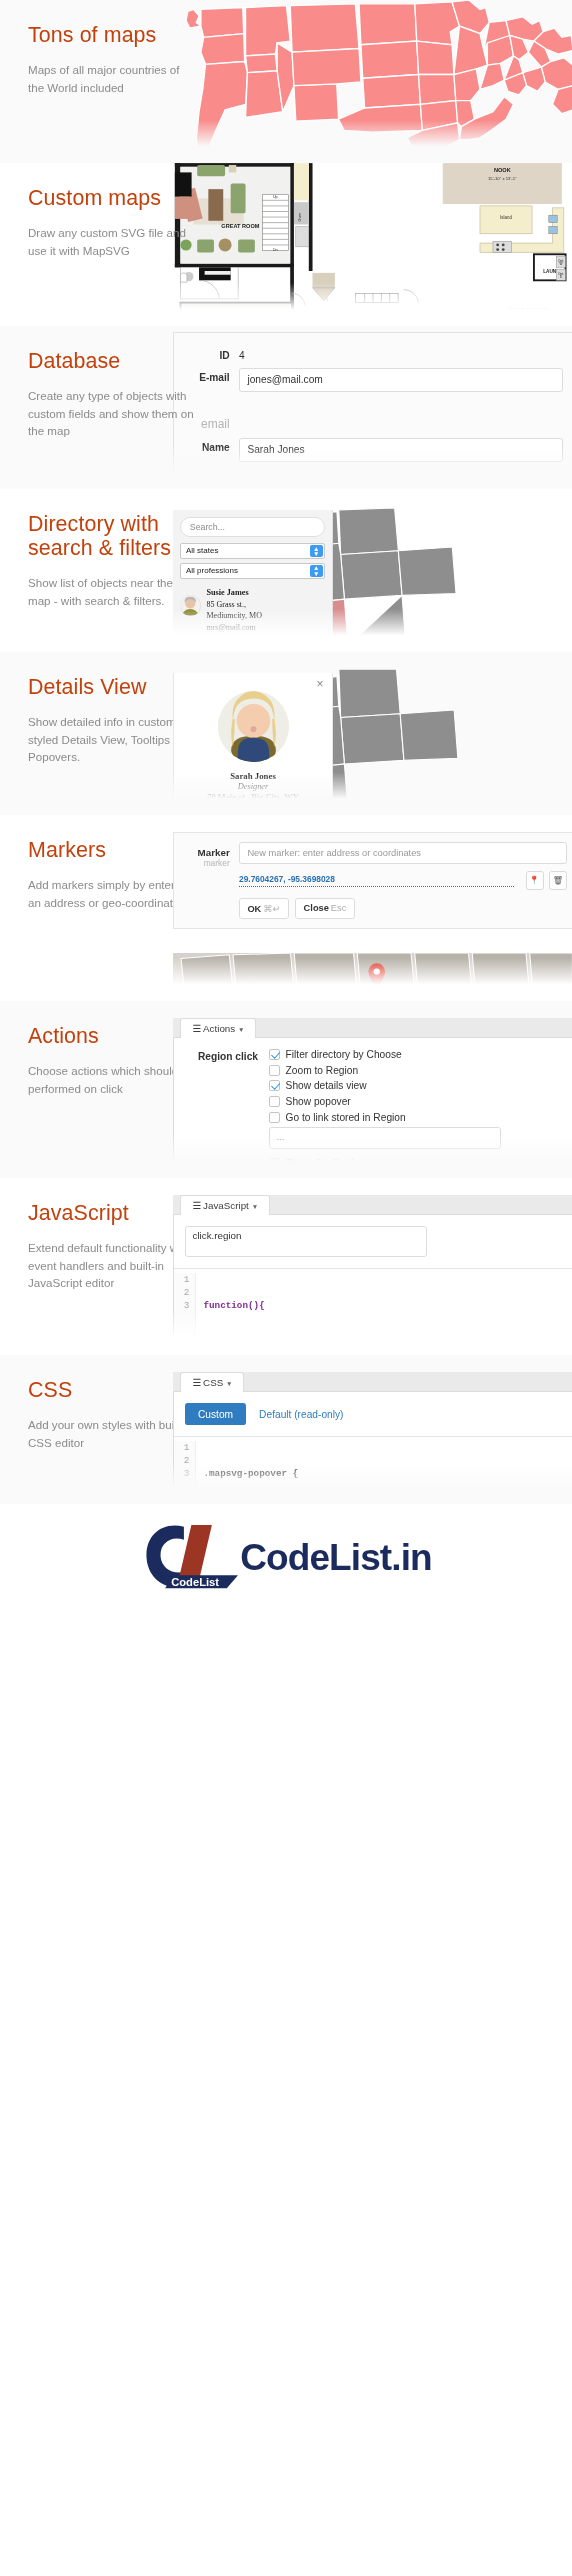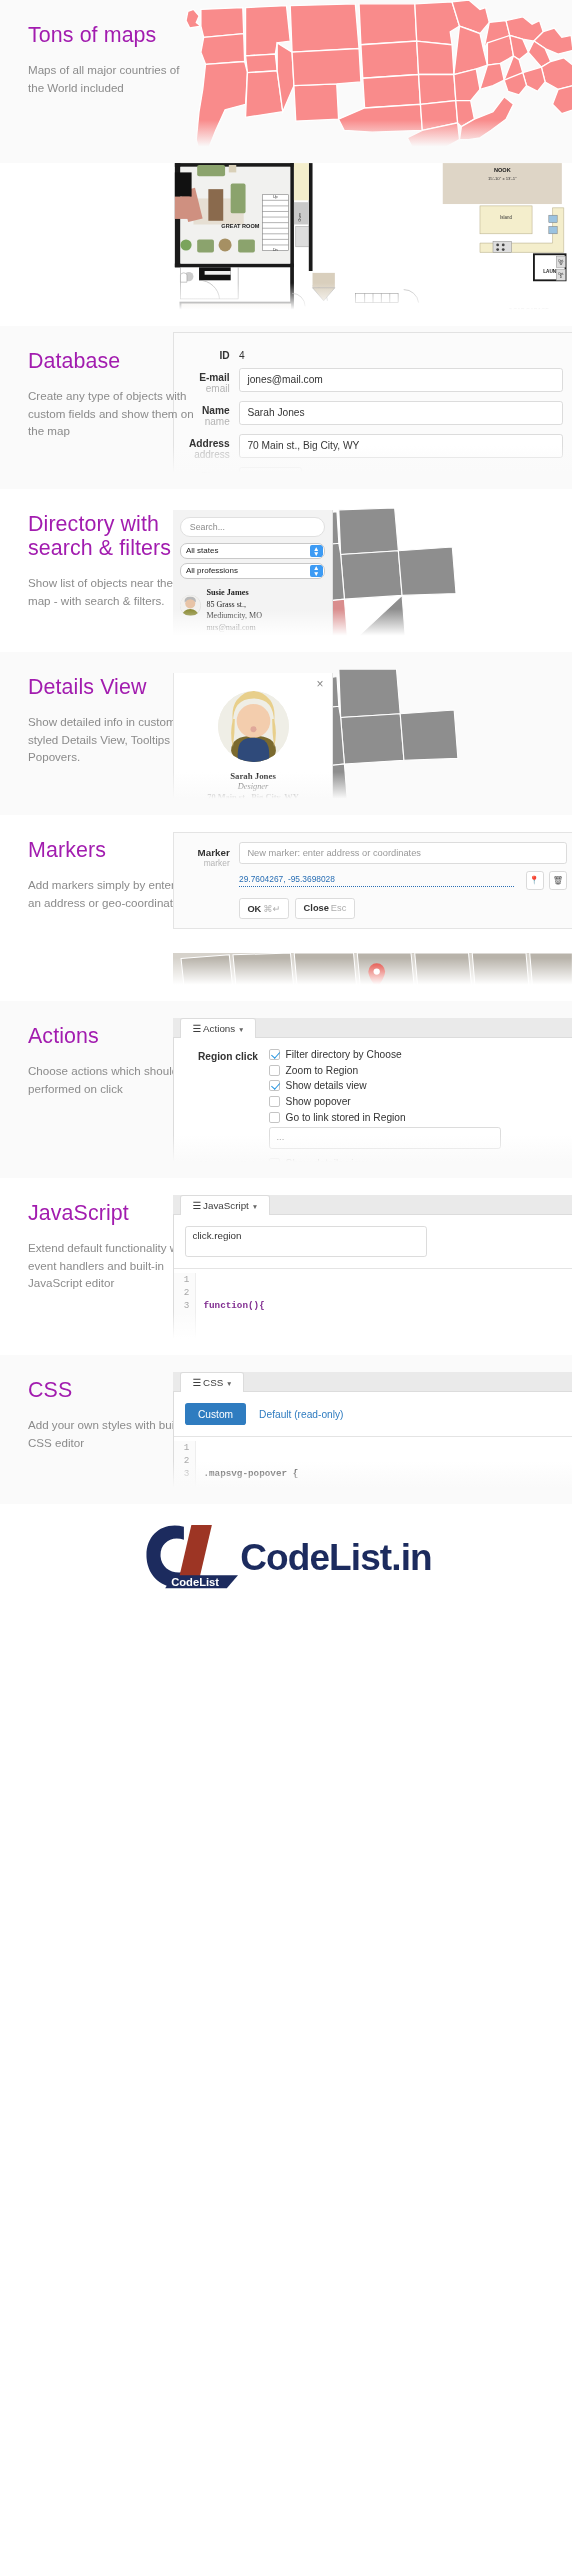--- a/index.html
+++ b/index.html
@@ -35,21 +35,21 @@
   .sec-text {
     position: absolute;
     left: 28px;
     top: 24px;
     width: 167px;
     z-index: 10;
   }
   .sec-title {
     font-size: 21.4px;
     font-weight: 300;
-    color: #a21caf;
+    color: #c2410c;
     letter-spacing: 0.1px;
     line-height: 1.12;
     margin-bottom: 13px;
   }
   .sec-desc {
     font-size: 11.6px;
     font-weight: 300;
     line-height: 1.52;
     color: #8b8b8b;
   }
@@ -83,21 +83,21 @@
   }
   .db-row { display: flex; align-items: flex-start; padding: 3.7px 9.3px 3.7px 0; }
   .db-lbl {
     width: 65px;
     text-align: right;
     padding-right: 9.3px;
     padding-top: 3.7px;
     flex: 0 0 65px;
   }
   .db-lbl b { display: block; font-size: 10.2px; color: #333; font-weight: bold; }
-  .db-lbl span { display: block; font-size: 10px; color: #b4b4b4; font-weight: normal; }
+  .db-lbl span { display: block; font-size: 12px; color: #b4b4b4; font-weight: normal; margin-top: 34px; }
   .db-val { flex: 1; }
   .db-val .plain { font-size: 10.2px; color: #333; padding-top: 3.7px; }
   .db-input {
     display: block;
     width: 100%;
     height: 24px;
     line-height: 22px;
     border: 0.9px solid #dcdcdc;
     border-radius: 2.8px;
     background: #fff;
@@ -142,21 +142,21 @@
     display: block;
     line-height: 18.6px;
     font-family: "Liberation Sans", sans-serif;
     margin-bottom: 5.6px;
   }
   .dir-select {
     position: relative;
     width: 100%;
     height: 16px;
     border: 0.9px solid #c9c9c9;
-    border-radius: 7px;
+    border-radius: 2px;
     background: #fff;
     font-size: 8px;
     color: #222;
     line-height: 14px;
     padding: 0 18.6px 0 4.6px;
     margin-bottom: 3.7px;
     overflow: hidden;
     white-space: nowrap;
   }
   .dir-select .arrow {
@@ -260,20 +260,21 @@
     align-items: center;
     margin-top: 7.4px;
   }
   .mk-coord {
     flex: 1;
     font-size: 8.4px;
     color: #2a6fb5;
     border-bottom: 0.9px dotted #2a6fb5;
     padding-bottom: 1.9px;
     margin-right: 7.4px;
+    font-weight: bold;
   }
   .mk-btn {
     width: 18.6px; height: 18.6px;
     border: 0.9px solid #dadada;
     border-radius: 2.8px;
     background: #fff;
     margin-left: 4.6px;
     font-size: 8.4px;
     line-height: 16.7px;
     text-align: center;
@@ -503,20 +504,24 @@
           <path d="M396 72 L400 88 L392 98 L380 92 L376 78 Z"></path>
           <path d="M376 78 L380 92 L372 102 L360 98 L356 86 Z"></path>
           <path d="M414 96 L430 92 L430 118 L418 122 L408 112 Z"></path>
         </g>
       </svg>
     </div>
     <div class="fade"></div>
   </div>
 
   <div class="section alt" style="height:163px;">
+    <div class="sec-text">
+      <div class="sec-title">Custom maps</div>
+      <div class="sec-desc">Draw any custom SVG file and use it with MapSVG</div>
+    </div>
     <div class="sec-visual">
       <svg class="floorplan" width="400" height="163" viewBox="0 0 430 175">
         <rect x="0" y="0" width="430" height="175" fill="#ffffff"></rect>
 
         <rect x="2" y="0" width="6" height="112" fill="#1a1a1a"></rect>
         <rect x="2" y="0" width="128" height="4" fill="#1a1a1a"></rect>
         <rect x="2" y="108" width="128" height="4" fill="#1a1a1a"></rect>
         <rect x="126" y="0" width="4" height="175" fill="#1a1a1a"></rect>
         <rect x="146" y="0" width="4" height="116" fill="#1a1a1a"></rect>
 

